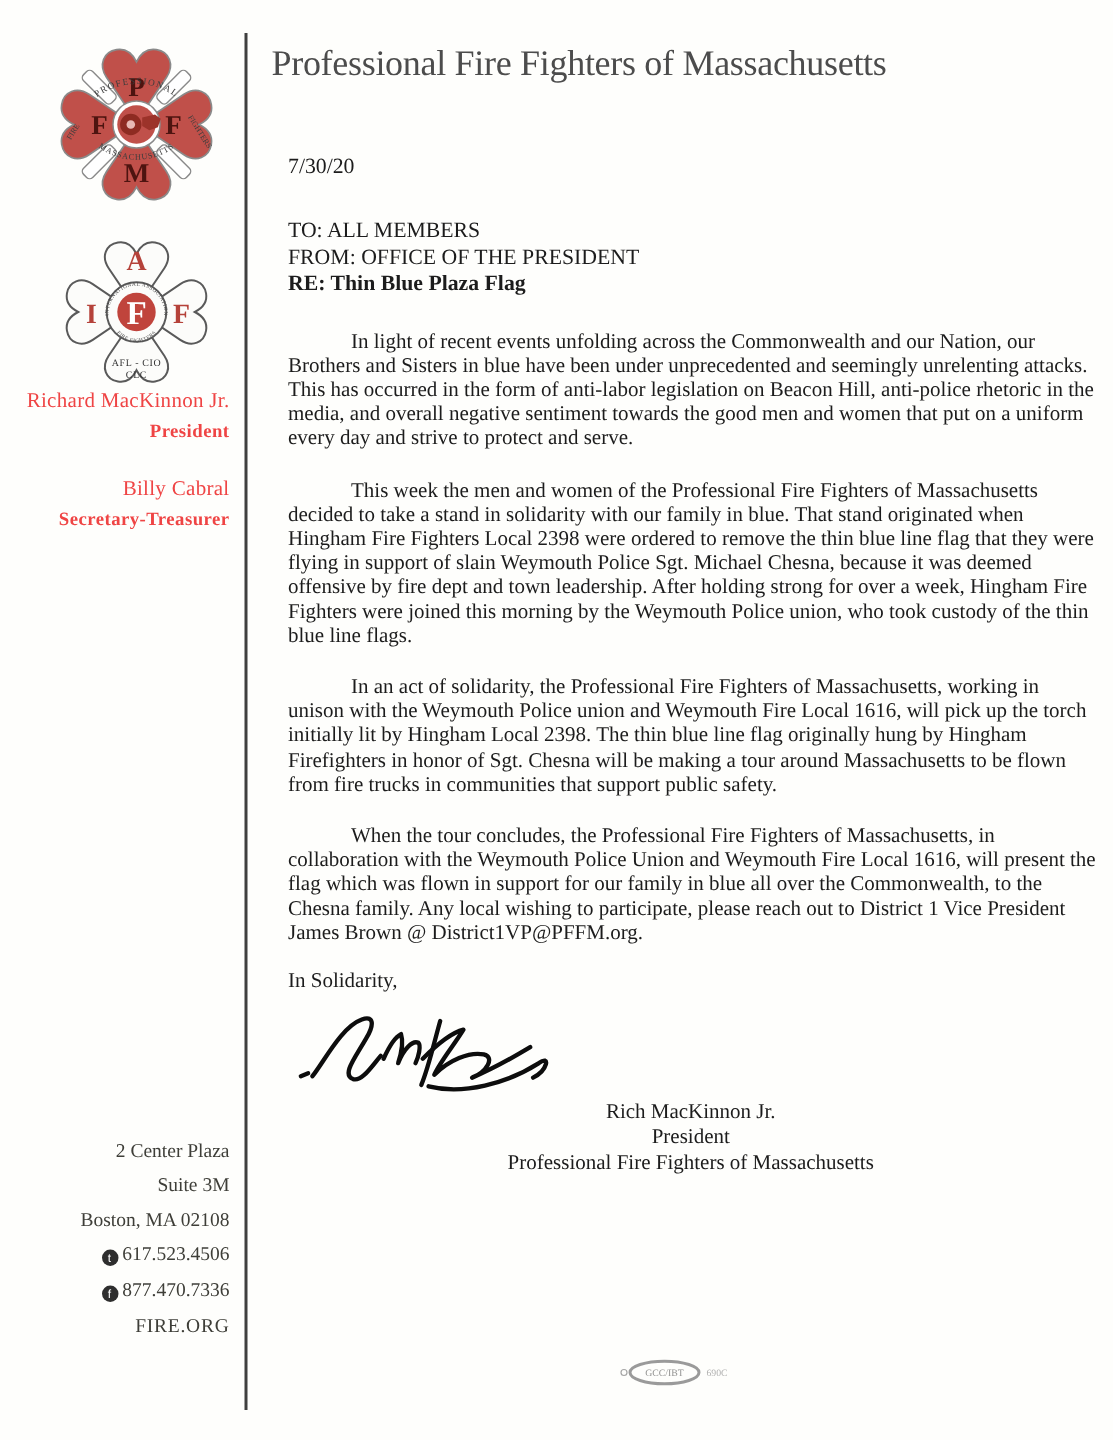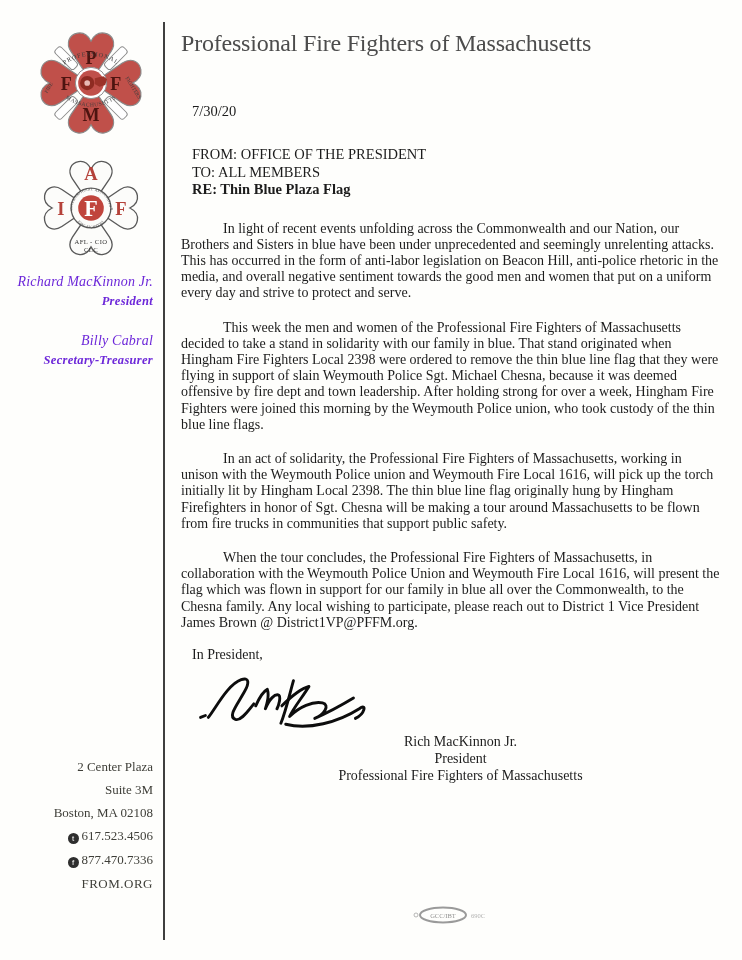--- a/index.html
+++ b/index.html
@@ -7,40 +7,40 @@
     position:relative;width:742px;height:960px;background:#fefefc;
     font-family:"Liberation Serif","DejaVu Serif",serif;color:#1c1c1c;
     overflow:hidden;margin:0 auto;box-shadow:0 0 4px rgba(0,0,0,.25);
   }
   
   .divider{position:absolute;left:163px;top:22px;width:2px;height:918px;background:#3f3f3f;}
   .sidebar{position:absolute;left:0;top:0;width:160px;height:960px;}
   .logo{position:absolute;}
   .logo-pffm{left:34px;top:26px;width:114px;height:114px;}
   .logo-iaff{left:38px;top:148px;width:106px;height:120px;}
-  .officers{position:absolute;left:0;top:274px;width:153px;text-align:right;color:#6d28d9;font-style:italic;}
+  .officers{position:absolute;left:0;top:260px;width:153px;text-align:right;color:#ef4444;}
   .officer{margin-bottom:24px;}
   .officer .name{font-size:14px;letter-spacing:.2px;}
   .officer .title{font-size:12.5px;font-weight:bold;margin-top:4px;letter-spacing:.3px;}
   .address{position:absolute;left:0;top:760px;width:153px;text-align:right;color:#3e3e38;font-size:13px;}
   .address .line{margin-bottom:9px;line-height:14px;}
   .phone-row{margin-bottom:9px;line-height:14px;white-space:nowrap;}
   .circle-ic{display:inline-block;width:11px;height:11px;border-radius:50%;background:#2e2e2e;color:#fff;
     font-size:8px;line-height:11px;text-align:center;vertical-align:-1px;margin-right:3px;
     font-family:"Liberation Sans",sans-serif;}
   .website{margin-top:2px;letter-spacing:.5px;}
   
   .main{position:absolute;left:181px;top:22px;width:548px;}
   .lh-title{font-size:24px;font-weight:normal;color:#4c4c4c;margin:8px 0 0 0;letter-spacing:-0.2px;}
   .lh-sub{font-style:italic;font-size:11.5px;color:#555;margin-top:5px;letter-spacing:.1px;}
   .date{margin-top:46px;font-size:14.5px;margin-left:11px;}
   .memo{margin-top:26px;font-size:14.5px;line-height:17.5px;margin-left:11px;}
   .memo .re{font-weight:bold;}
   .salutation{margin-top:30px;font-size:14px;margin-left:11px;}
-  .body-text{width:540px;font-family:Liberation Serif, serif;}
+  .body-text{margin-left:11px;width:540px;font-family:Liberation Serif, serif;}
   .body-text p{margin:18px 0 0 0;font-size:14px;line-height:16.2px;text-indent:42px;text-align:left;}
   .body-text p.first{margin-top:22px;}
   .closing{margin:16px 0 0 11px;font-size:14px;}
   .sig-svg{margin:8px 0 0 14px;display:block;}
   .signoff{margin:2px 0 0 11px;font-size:14px;line-height:17px;text-align:center;}
   .union-bug{position:absolute;left:412px;top:905px;opacity:.65;}
   
   svg text{font-family:"Liberation Serif","DejaVu Serif",serif;}
 </style>
 </head>
@@ -150,44 +150,44 @@
     <div class="address">
       <div class="line">2 Center Plaza</div>
       <div class="line">Suite 3M</div>
       <div class="line">Boston, MA 02108</div>
       <div class="phone-row">
         <span class="circle-ic">t</span><span>617.523.4506</span>
       </div>
       <div class="phone-row">
         <span class="circle-ic">f</span><span>877.470.7336</span>
       </div>
-      <div class="line website">FROM.ORG</div>
+      <div class="line website">FIRE.ORG</div>
     </div>
   </div>
 
   <div class="main">
     <h1 class="lh-title">Professional Fire Fighters of Massachusetts</h1>
 
     <div class="date">7/30/20</div>
 
     <div class="memo">
+      <div>TO: ALL MEMBERS</div>
       <div>FROM: OFFICE OF THE PRESIDENT</div>
-      <div>TO: ALL MEMBERS</div>
       <div class="re">RE: Thin Blue Plaza Flag</div>
     </div>
 
 
     <div class="body-text">
       <p class="first">In light of recent events unfolding across the Commonwealth and our Nation, our Brothers and Sisters in blue have been under unprecedented and seemingly unrelenting attacks. This has occurred in the form of anti-labor legislation on Beacon Hill, anti-police rhetoric in the media, and overall negative sentiment towards the good men and women that put on a uniform every day and strive to protect and serve.</p>
       <p>This week the men and women of the Professional Fire Fighters of Massachusetts decided to take a stand in solidarity with our family in blue. That stand originated when Hingham Fire Fighters Local 2398 were ordered to remove the thin blue line flag that they were flying in support of slain Weymouth Police Sgt. Michael Chesna, because it was deemed offensive by fire dept and town leadership. After holding strong for over a week, Hingham Fire Fighters were joined this morning by the Weymouth Police union, who took custody of the thin blue line flags.</p>
       <p>In an act of solidarity, the Professional Fire Fighters of Massachusetts, working in unison with the Weymouth Police union and Weymouth Fire Local 1616, will pick up the torch initially lit by Hingham Local 2398. The thin blue line flag originally hung by Hingham Firefighters in honor of Sgt. Chesna will be making a tour around Massachusetts to be flown from fire trucks in communities that support public safety.</p>
       <p>When the tour concludes, the Professional Fire Fighters of Massachusetts, in collaboration with the Weymouth Police Union and Weymouth Fire Local 1616, will present the flag which was flown in support for our family in blue all over the Commonwealth, to the Chesna family. Any local wishing to participate, please reach out to District 1 Vice President James Brown @ District1VP@PFFM.org.</p>
     </div>
 
-    <div class="closing">In President,</div>
+    <div class="closing">In Solidarity,</div>
 
     <svg class="sig-svg" width="195" height="60" viewBox="0 0 200 62">
       <g fill="none" stroke="#0d0d0d" stroke-width="3" stroke-linecap="round" stroke-linejoin="round">
         <path d="M5,48 l5,-2"></path>
         <path d="M13,48 C21,38 33,14 47,9 C55,6 56,12 50,22 C42,36 33,47 41,50 C47,52 54,41 60,34"></path>
         <path d="M62,36 C66,27 70,21 74,19 C76,25 74,33 72,39 C76,29 82,23 86,25 C88,27 86,35 84,39"></path>
         <path d="M101,10 C97,24 93,42 88,54"></path>
         <path d="M89,36 C99,26 109,18 117,16 C111,26 101,38 97,47 C107,37 121,31 131,33 C139,35 133,45 123,49 C137,43 153,34 163,28"></path>
         <path d="M93,55 C117,61 147,53 169,39 C177,33 175,44 165,49"></path>
       </g>

